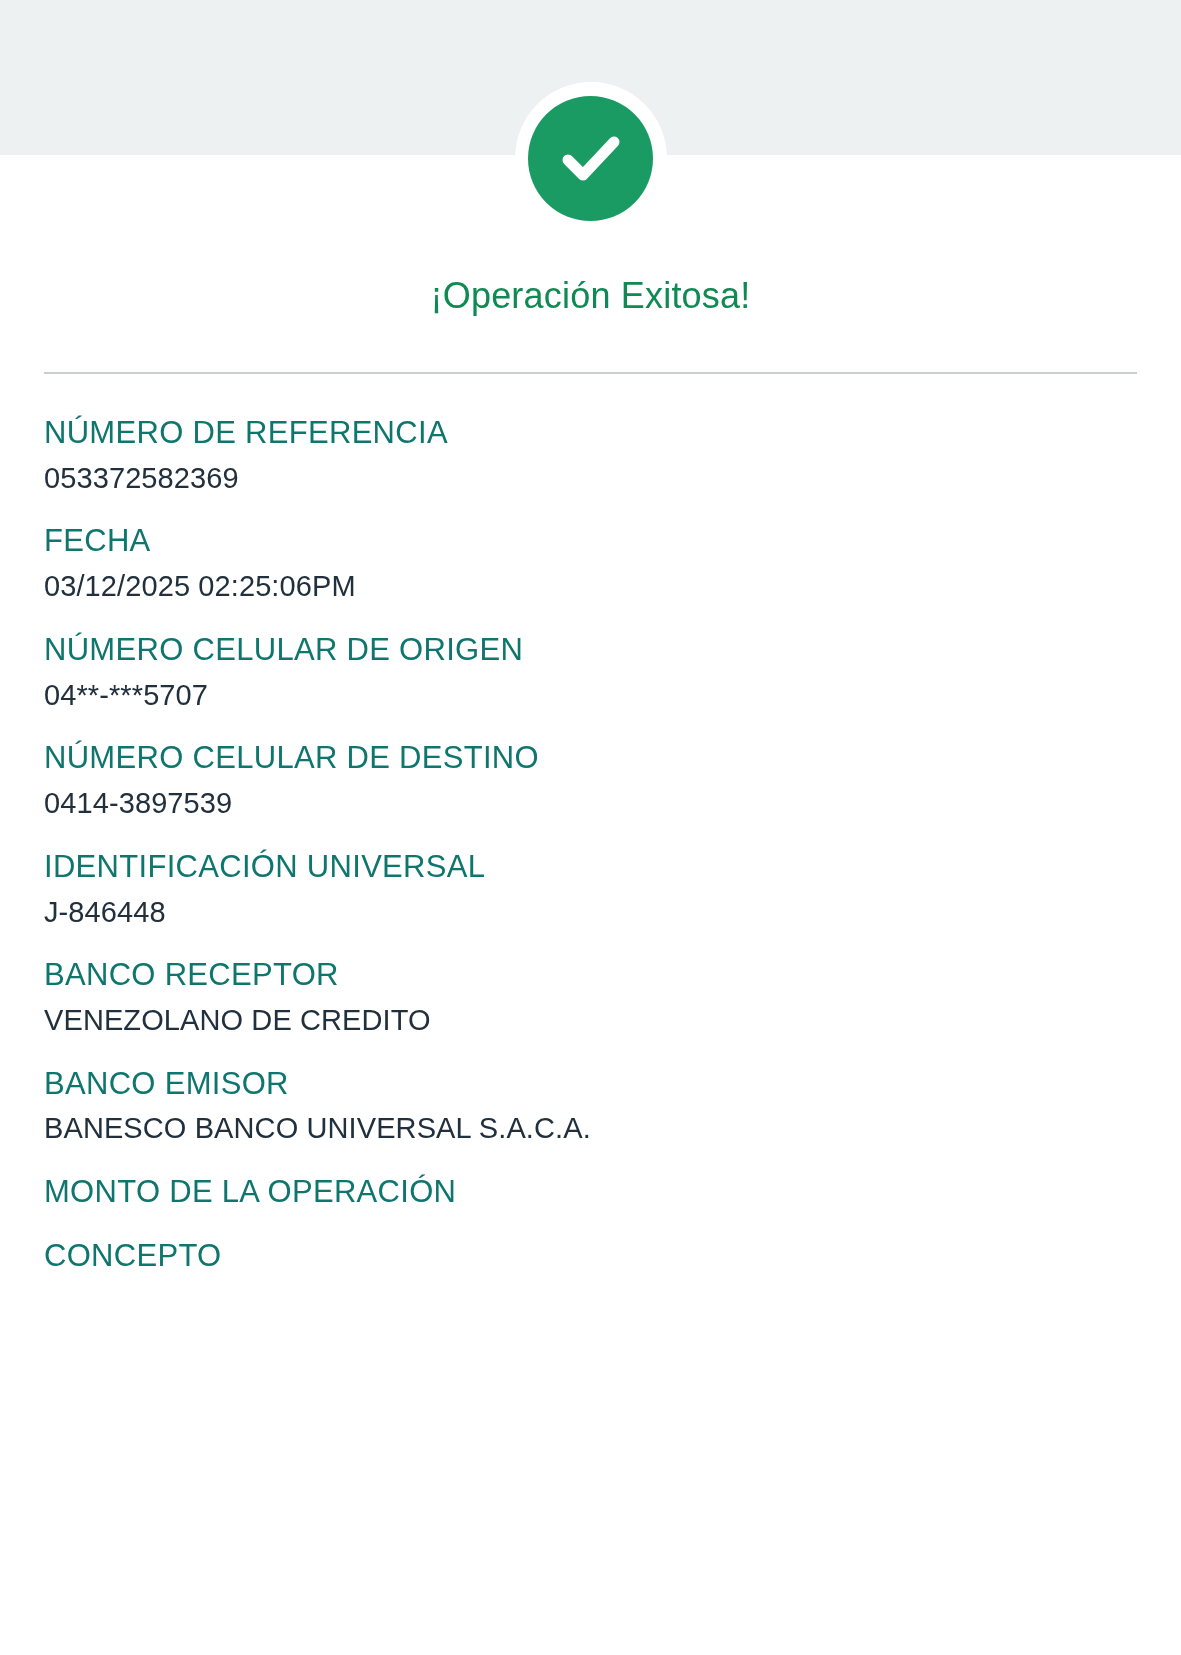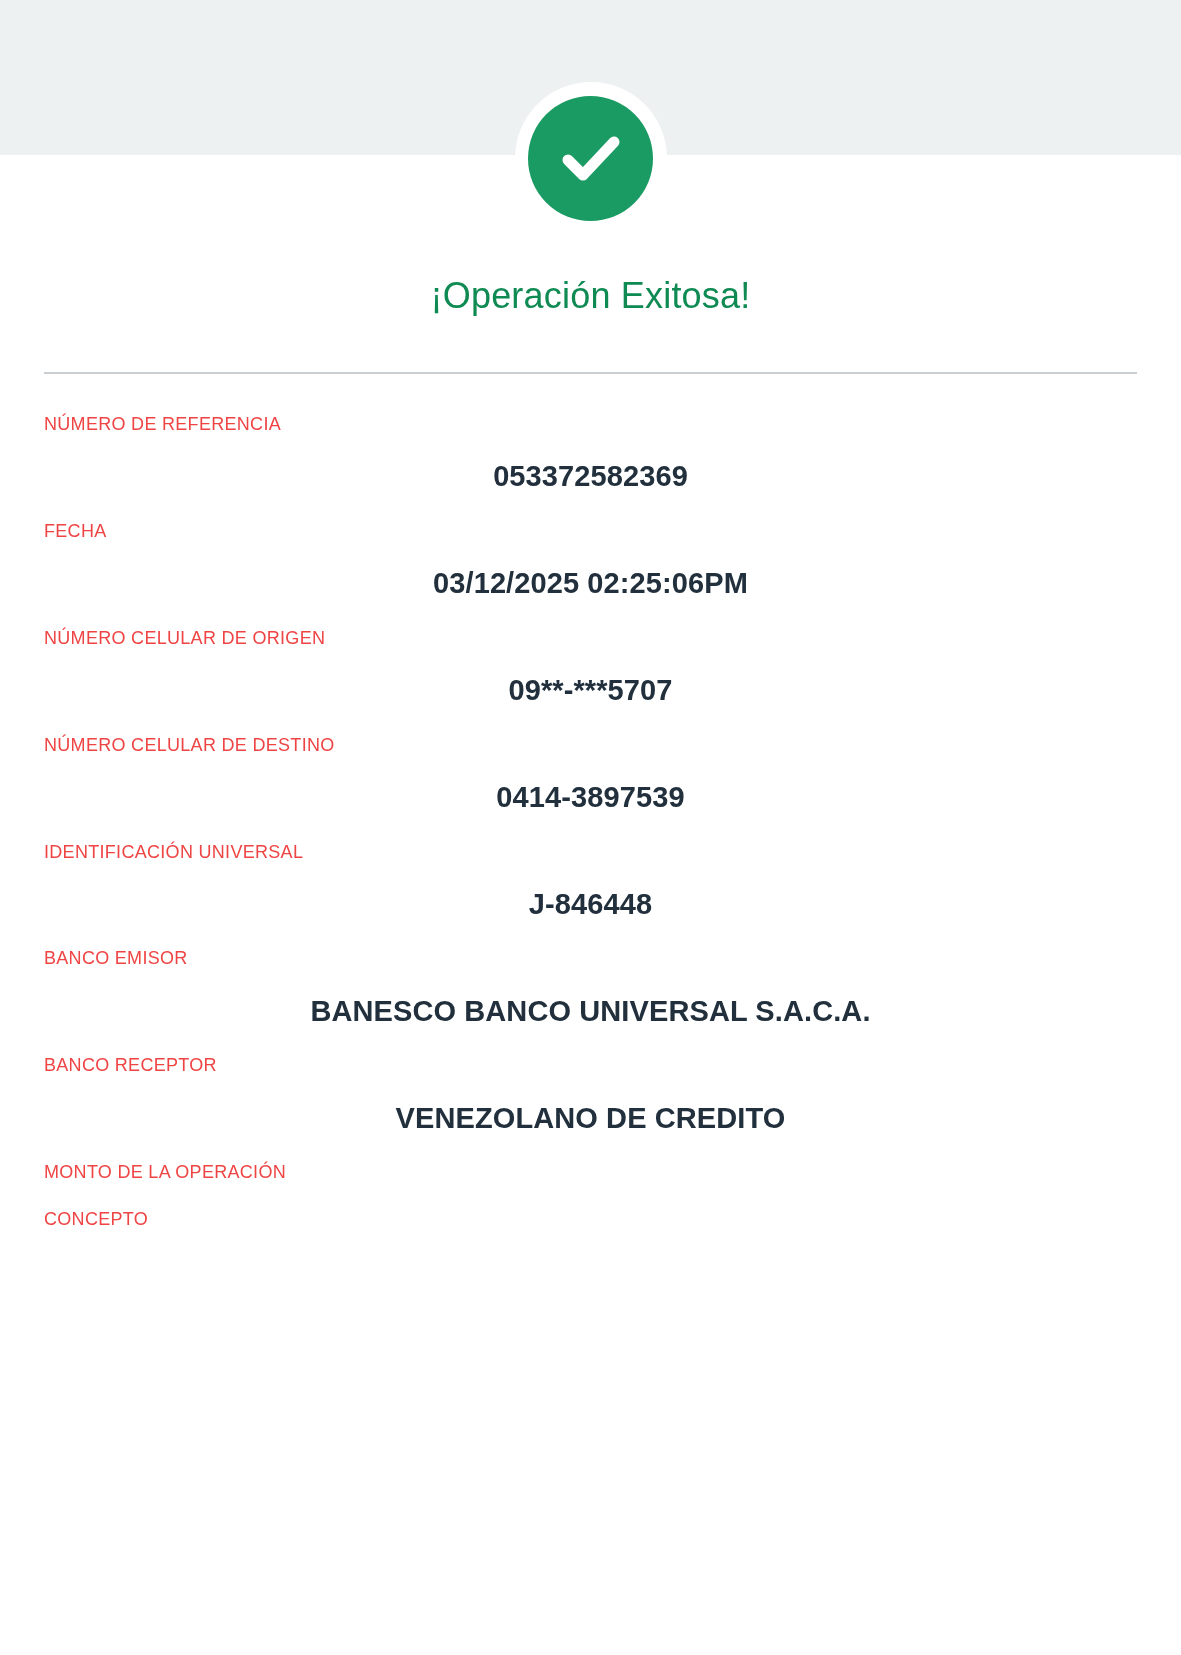--- a/index.html
+++ b/index.html
@@ -80,34 +80,33 @@
   .details {
     position: absolute;
     top: 412px;
     left: 44px;
     width: 1093px;
   }
   .field {
     margin-bottom: 22px;
   }
   .field-label {
-    color: #ef4444;
-    font-size: 18px;
+    color: #0f766e;
+    font-size: 31px;
     font-weight: 400;
     letter-spacing: 0.3px;
     line-height: 1.35;
   }
   .field-value {
     color: #21303c;
     font-size: 29px;
-    font-weight: bold;
+    font-weight: normal;
     letter-spacing: 0.1px;
     line-height: 1.4;
-    margin-top: 20px;
-    text-align: center;
+    margin-top: 4px;
   }
 </style>
 </head>
 <body>
 
 <div class="top-band"></div>
 
 <div class="check-wrap">
   <div class="check-circle">
     <svg width="74" height="74" viewBox="0 0 74 74" aria-hidden="true">
@@ -127,41 +126,41 @@
     <div class="field-value">053372582369</div>
   </div>
 
   <div class="field">
     <div class="field-label">FECHA</div>
     <div class="field-value">03/12/2025 02:25:06PM</div>
   </div>
 
   <div class="field">
     <div class="field-label">NÚMERO CELULAR DE ORIGEN</div>
-    <div class="field-value">09**-***5707</div>
+    <div class="field-value">04**-***5707</div>
   </div>
 
   <div class="field">
     <div class="field-label">NÚMERO CELULAR DE DESTINO</div>
     <div class="field-value">0414-3897539</div>
   </div>
 
   <div class="field">
     <div class="field-label">IDENTIFICACIÓN UNIVERSAL</div>
     <div class="field-value">J-846448</div>
   </div>
 
   <div class="field">
-    <div class="field-label">BANCO EMISOR</div>
-    <div class="field-value">BANESCO BANCO UNIVERSAL S.A.C.A.</div>
+    <div class="field-label">BANCO RECEPTOR</div>
+    <div class="field-value">VENEZOLANO DE CREDITO</div>
   </div>
 
   <div class="field">
-    <div class="field-label">BANCO RECEPTOR</div>
-    <div class="field-value">VENEZOLANO DE CREDITO</div>
+    <div class="field-label">BANCO EMISOR</div>
+    <div class="field-value">BANESCO BANCO UNIVERSAL S.A.C.A.</div>
   </div>
 
   <div class="field">
     <div class="field-label">MONTO DE LA OPERACIÓN</div>
   </div>
 
   <div class="field">
     <div class="field-label">CONCEPTO</div>
   </div>
 

